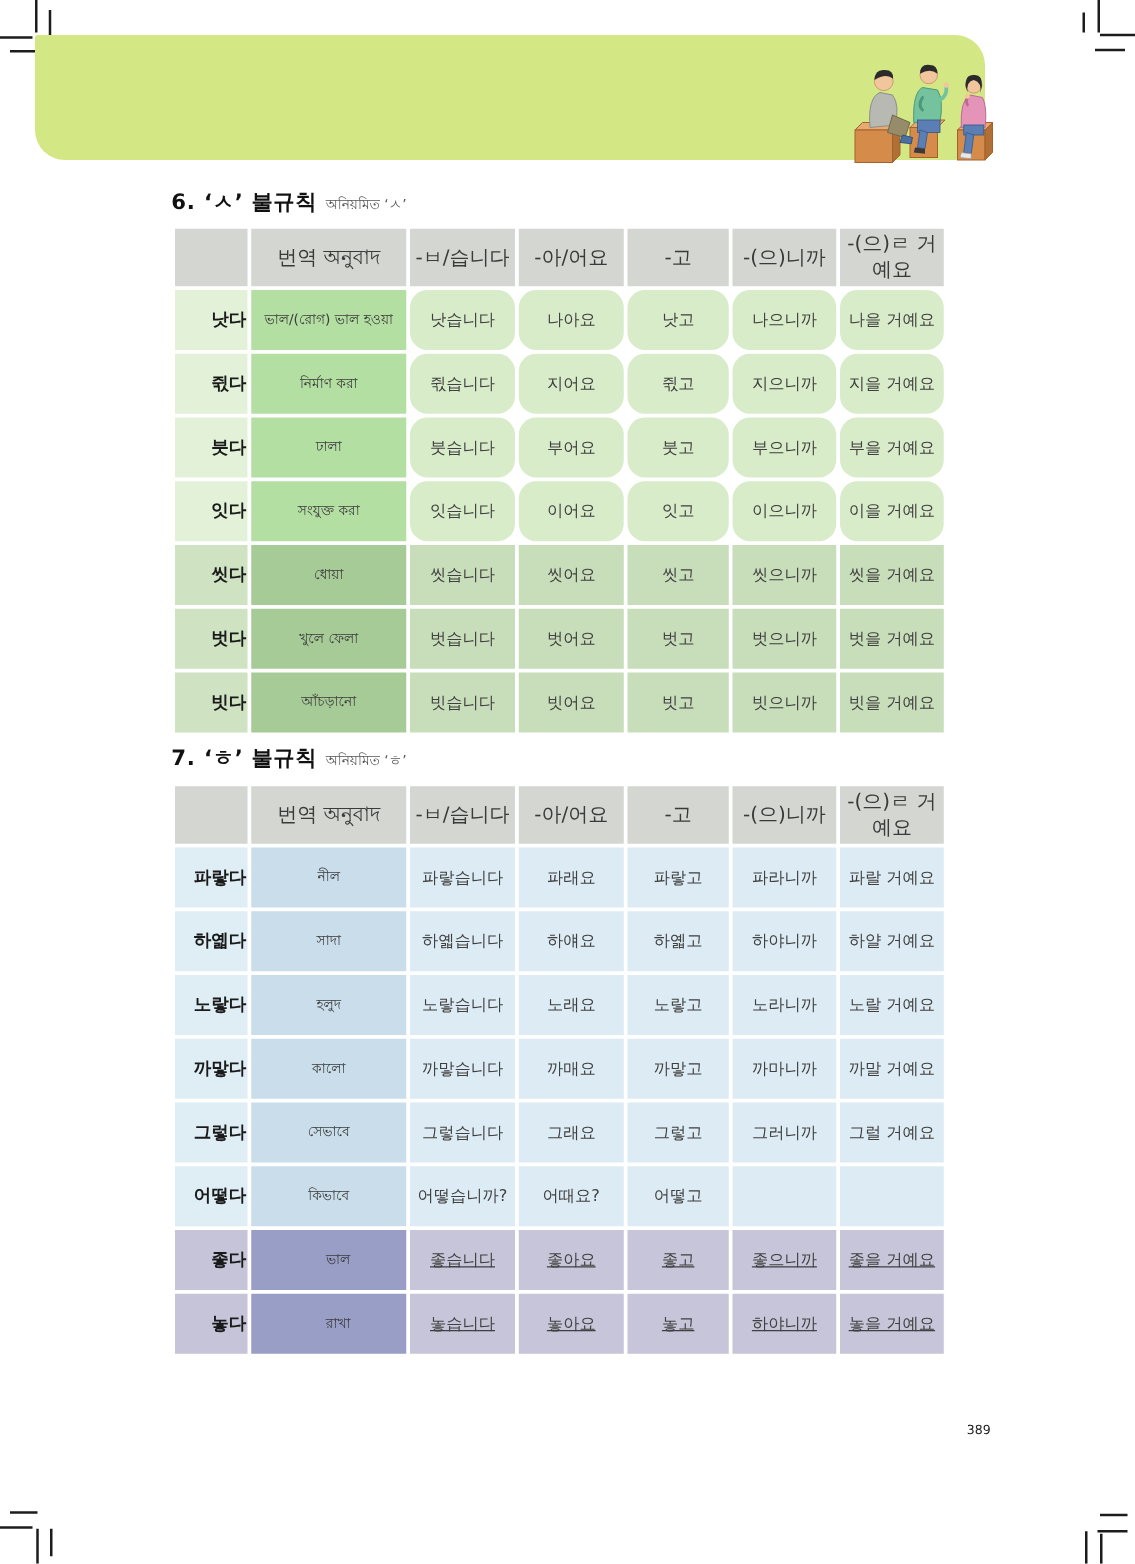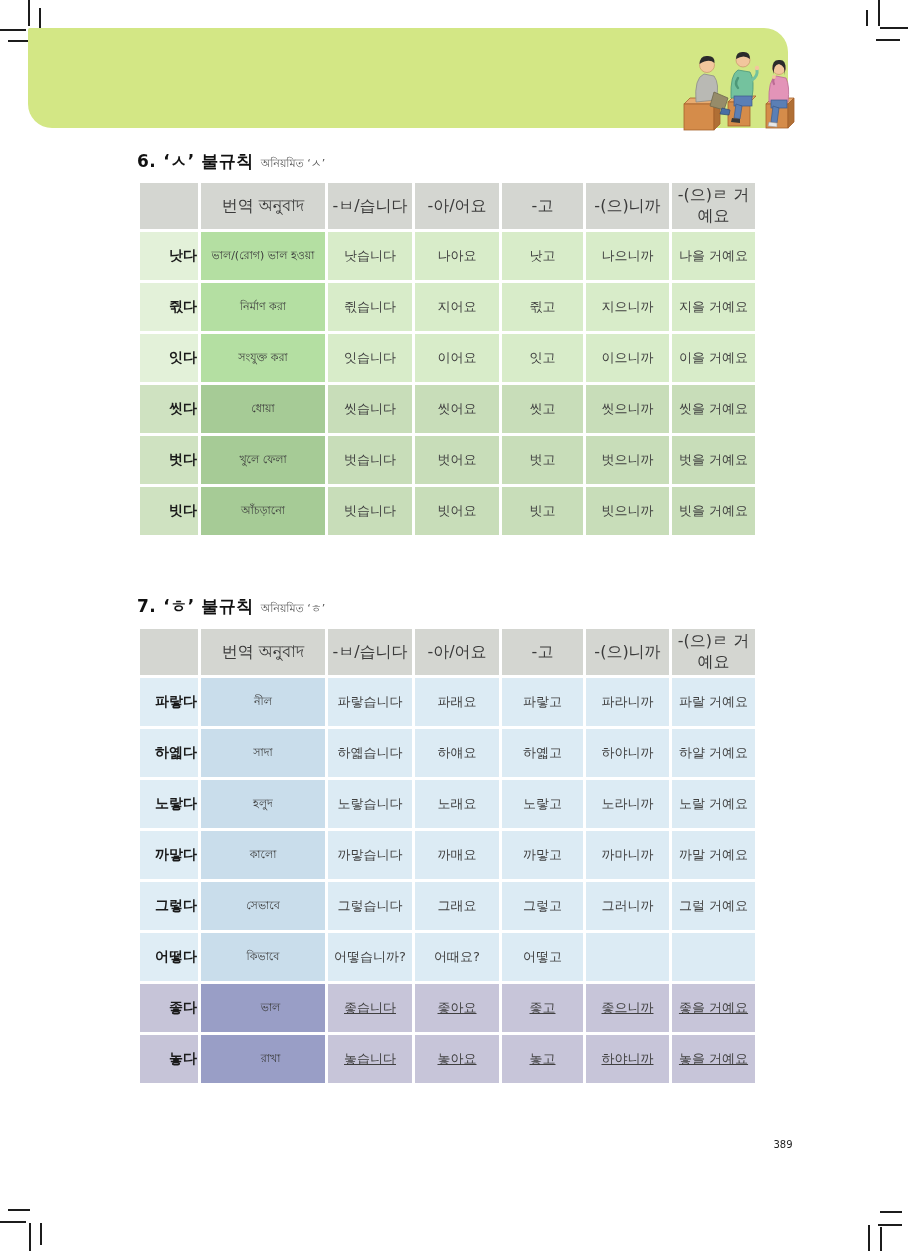--- a/index.html
+++ b/index.html
@@ -34,21 +34,21 @@
   }
   table.conj td{
     height:44px;text-align:center;vertical-align:middle;
     font-size:13px;color:#404040;padding:2px 1px;overflow:hidden;
   }
   table.conj td.verb{font-weight:bold;font-size:14px;color:#1a1a1a;text-align:right;}
   table.conj td.bn{font-size:11px;color:#3c3c3c;margin-left:16px;}
   
   table.green tr[data-shade="light"] td.verb{background:var(--g-verb-light);}
   table.green tr[data-shade="light"] td.bn{background:var(--g-bn-light);}
-  table.green tr[data-shade="light"] td.form{background:var(--g-cell-light);}
+  table.green tr[data-shade="light"] td.form{background:var(--g-cell-light);border-radius:14px;}
   table.green tr[data-shade="dark"] td.verb{background:var(--g-verb-dark);}
   table.green tr[data-shade="dark"] td.bn{background:var(--g-bn-dark);}
   table.green tr[data-shade="dark"] td.form{background:var(--g-cell-dark);}
   
   table.blue tr[data-shade="light"] td.verb{background:var(--b-verb-light);font-family:Liberation Mono, monospace;}
   table.blue tr[data-shade="light"] td.bn{background:var(--b-bn-light);}
   table.blue tr[data-shade="light"] td.form{background:var(--b-cell-light);}
   table.blue tr[data-shade="dark"] td.verb{background:var(--b-verb-dark);}
   table.blue tr[data-shade="dark"] td.bn{background:var(--b-bn-dark);padding-left:16px;}
   table.blue tr[data-shade="dark"] td.form{background:var(--b-cell-dark);text-decoration:underline;}
@@ -172,20 +172,29 @@
       <tr data-shade="light">
         <td class="verb">쥓다</td>
         <td class="bn">নির্মাণ করা</td>
         <td class="form">쥓습니다</td>
         <td class="form">지어요</td>
         <td class="form">쥓고</td>
         <td class="form">지으니까</td>
         <td class="form">지을 거예요</td>
       </tr>
 
+      <tr data-shade="light">
+        <td class="verb">붓다</td>
+        <td class="bn">ঢালা</td>
+        <td class="form">붓습니다</td>
+        <td class="form">부어요</td>
+        <td class="form">붓고</td>
+        <td class="form">부으니까</td>
+        <td class="form">부을 거예요</td>
+      </tr>
 
       <tr data-shade="light">
         <td class="verb">잇다</td>
         <td class="bn">সংযুক্ত করা</td>
         <td class="form">잇습니다</td>
         <td class="form">이어요</td>
         <td class="form">잇고</td>
         <td class="form">이으니까</td>
         <td class="form">이을 거예요</td>
       </tr>

